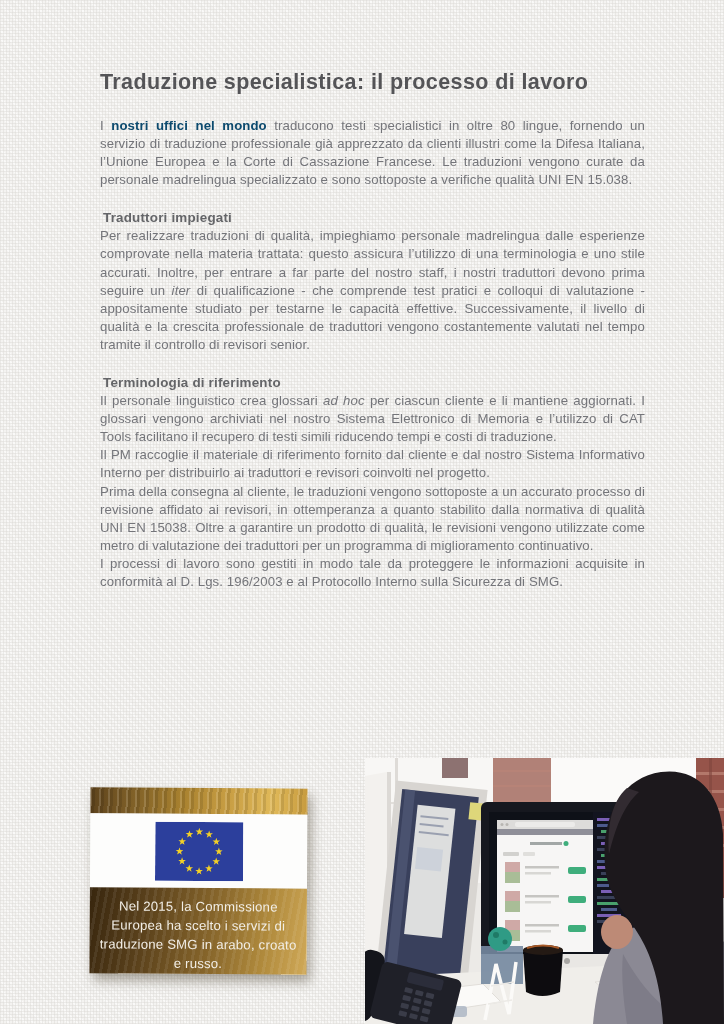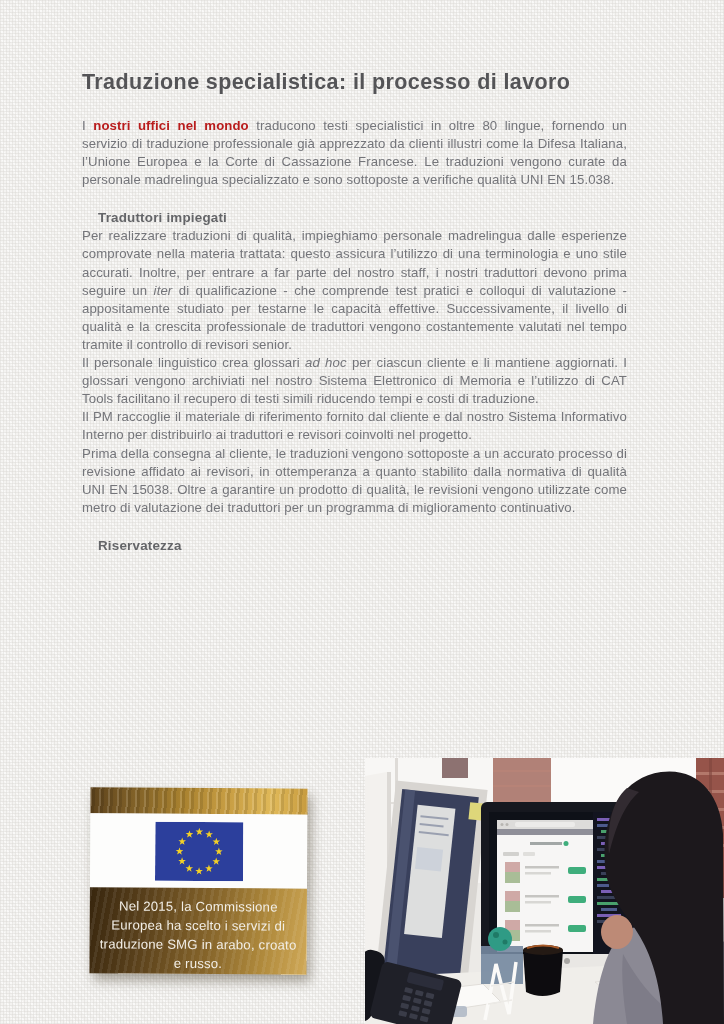--- a/index.html
+++ b/index.html
@@ -9,30 +9,30 @@
     position: relative;
     overflow: hidden;
     background-color:#f4f3f1;
     background-image:
       repeating-linear-gradient(0deg, rgba(219,217,213,0.45) 0 1px, transparent 1px 3px),
       repeating-linear-gradient(90deg, rgba(219,217,213,0.45) 0 1px, transparent 1px 3px),
       repeating-linear-gradient(45deg, rgba(255,255,255,0.5) 0 2px, transparent 2px 6px);
   }
   .page { position:absolute; inset:0; }
 
-  .content { position:absolute; left:82px; top:70px; width:545px; color:#74757a; }
+  .content { position:absolute; left:100px; top:70px; width:545px; color:#74757a; }
   h1 {
     font-size:21.5px; font-weight:bold; color:#545457;
     letter-spacing:0.4px; line-height:24px; margin:0 0 23px 0;
   }
   p { font-size:13.2px; line-height:18.1px; text-align:justify; letter-spacing:0.1px; }
-  p b { color:#b91c1c; }
+  p b { color:#0c4a6e; }
   h2 {
     font-size:13.4px; font-weight:bold; color:#646568;
-    line-height:18px; margin:20px 0 0 16px; letter-spacing:0.2px;
+    line-height:18px; margin:20px 0 0 3px; letter-spacing:0.2px;
   }
 
   
   .eu-card {
     position:absolute; left:90px; top:788px; width:217px; height:186px;
     transform:rotate(0.35deg);
     box-shadow:4px 7px 12px rgba(60,50,30,0.4);
     display:flex; flex-direction:column;
   }
   .gold-strip {
@@ -63,30 +63,31 @@
     <h1>Traduzione specialistica: il processo di lavoro</h1>
 
     <p><span>I </span><b>nostri uffici nel mondo</b><span> traducono testi specialistici in oltre 80 lingue, fornendo un servizio di traduzione professionale già apprezzato da clienti illustri come la Difesa Italiana, l’Unione Europea e la Corte di Cassazione Francese. Le traduzioni vengono curate da personale madrelingua specializzato e sono sottoposte a verifiche qualità UNI EN 15.038.</span></p>
 
     <section>
       <h2>Traduttori impiegati</h2>
       <p><span>Per realizzare traduzioni di qualità, impieghiamo personale madrelingua dalle esperienze comprovate nella materia trattata: questo assicura l’utilizzo di una terminologia e uno stile accurati. Inoltre, per entrare a far parte del nostro staff, i nostri traduttori devono prima seguire un </span><em>iter</em><span> di qualificazione - che comprende test pratici e colloqui di valutazione - appositamente studiato per testarne le capacità effettive. Successivamente, il livello di qualità e la crescita professionale de traduttori vengono costantemente valutati nel tempo tramite il controllo di revisori senior.</span></p>
     </section>
 
     <section>
+      <h2>Terminologia di riferimento</h2>
       <p><span>Il personale linguistico crea glossari </span><em>ad hoc</em><span> per ciascun cliente e li mantiene aggiornati. I glossari vengono archiviati nel nostro Sistema Elettronico di Memoria e l’utilizzo di CAT Tools facilitano il recupero di testi simili riducendo tempi e costi di traduzione.</span></p>
       <p>Il PM raccoglie il materiale di riferimento fornito dal cliente e dal nostro Sistema Informativo Interno per distribuirlo ai traduttori e revisori coinvolti nel progetto.</p>
     </section>
 
     <section>
       <p>Prima della consegna al cliente, le traduzioni vengono sottoposte a un accurato processo di revisione affidato ai revisori, in ottemperanza a quanto stabilito dalla normativa di qualità UNI EN 15038. Oltre a garantire un prodotto di qualità, le revisioni vengono utilizzate come metro di valutazione dei traduttori per un programma di miglioramento continuativo.</p>
     </section>
 
     <section>
-      <h2>Riservatezza</h2>
+      <p>I processi di lavoro sono gestiti in modo tale da proteggere le informazioni acquisite in conformità al D. Lgs. 196/2003 e al Protocollo Interno sulla Sicurezza di SMG.</p>
     </section>
   </main>
 
   <div class="eu-card">
     <div class="gold-strip"></div>
     <div class="flag-area">
       <svg width="88" height="59" viewBox="0 0 88 59" aria-hidden="true">
         <defs>
           <polygon id="st" points="0,-4 0.94,-1.29 3.8,-1.24 1.52,0.49 2.35,3.24 0,1.6 -2.35,3.24 -1.52,0.49 -3.8,-1.24 -0.94,-1.29" fill="#f3d027"></polygon>
         </defs>

